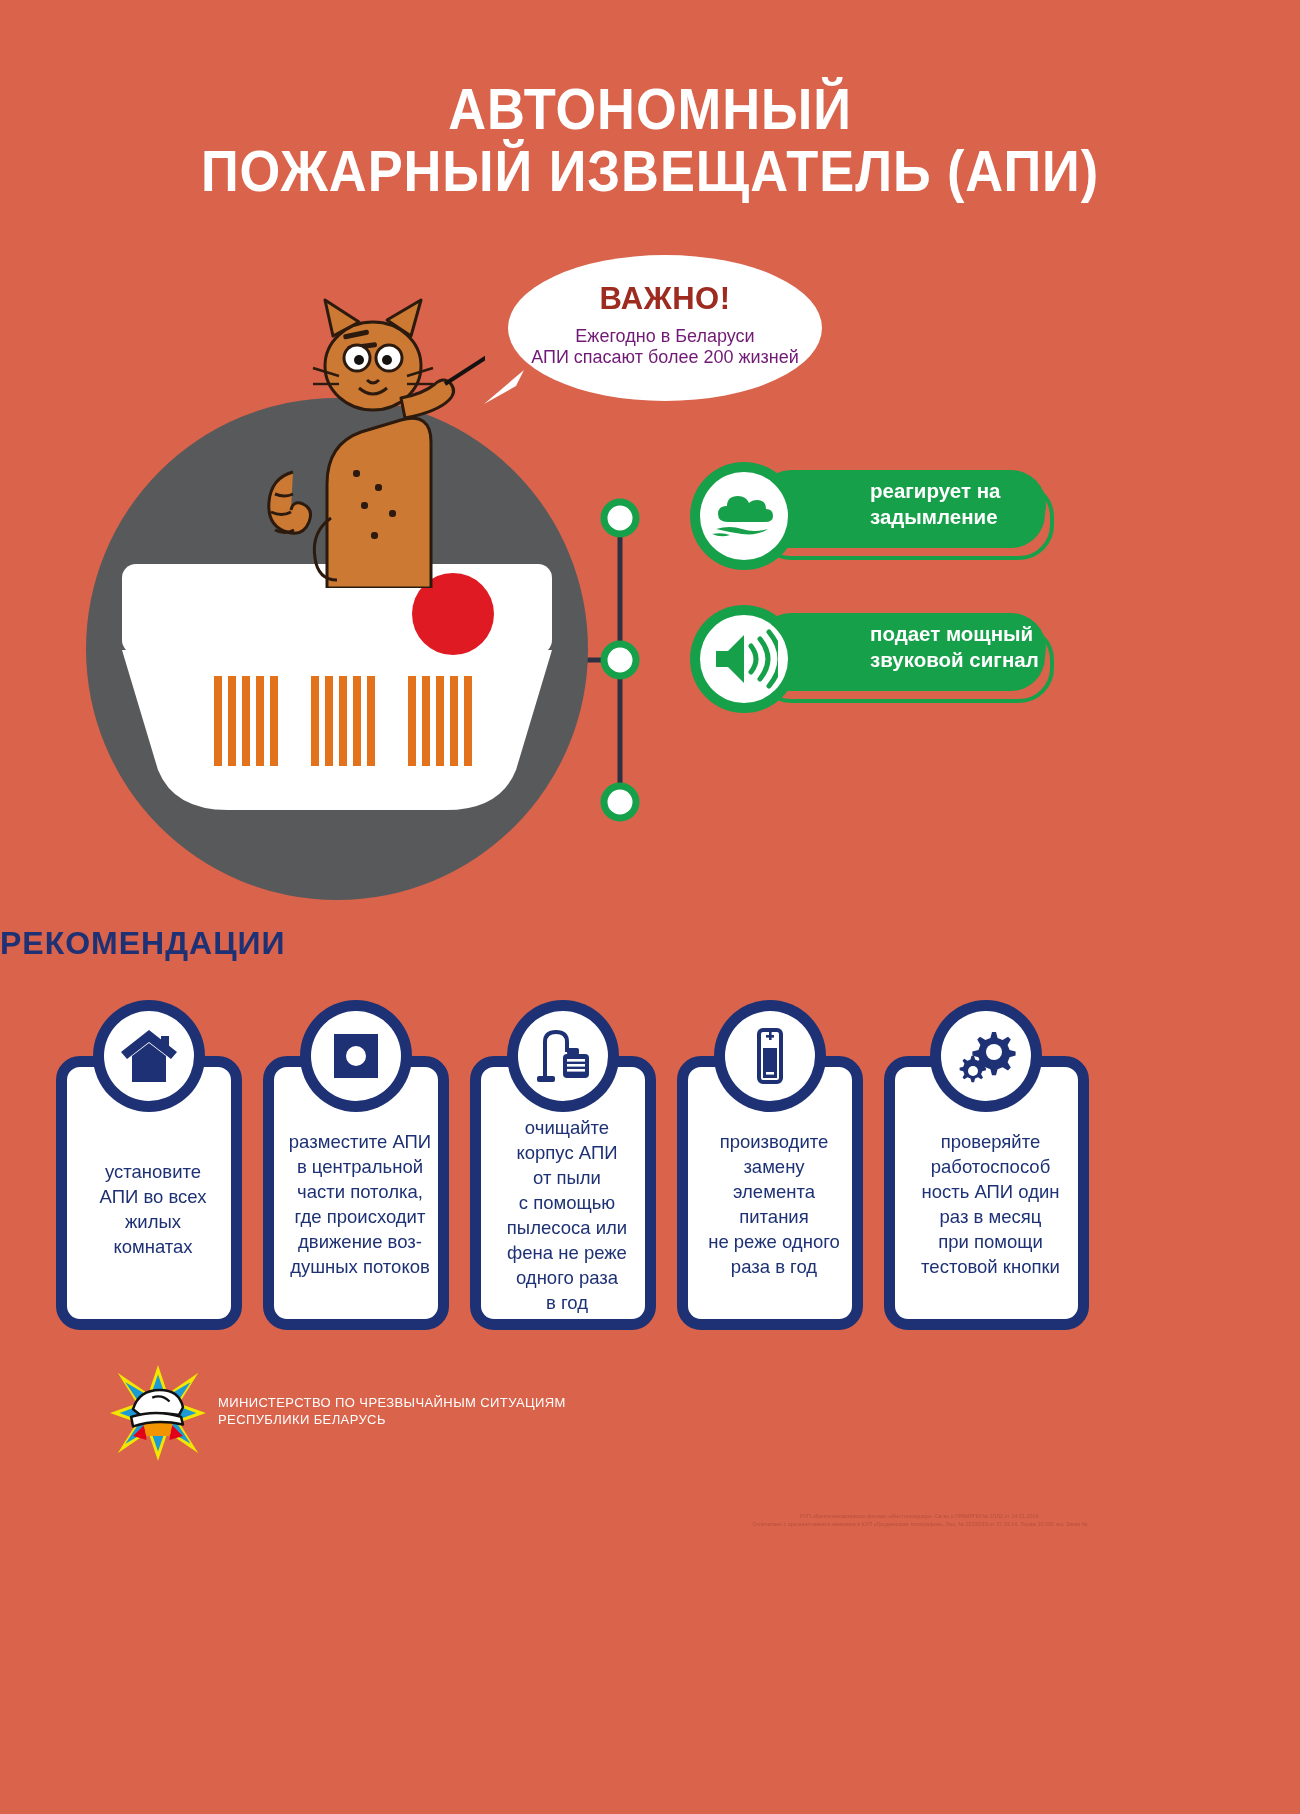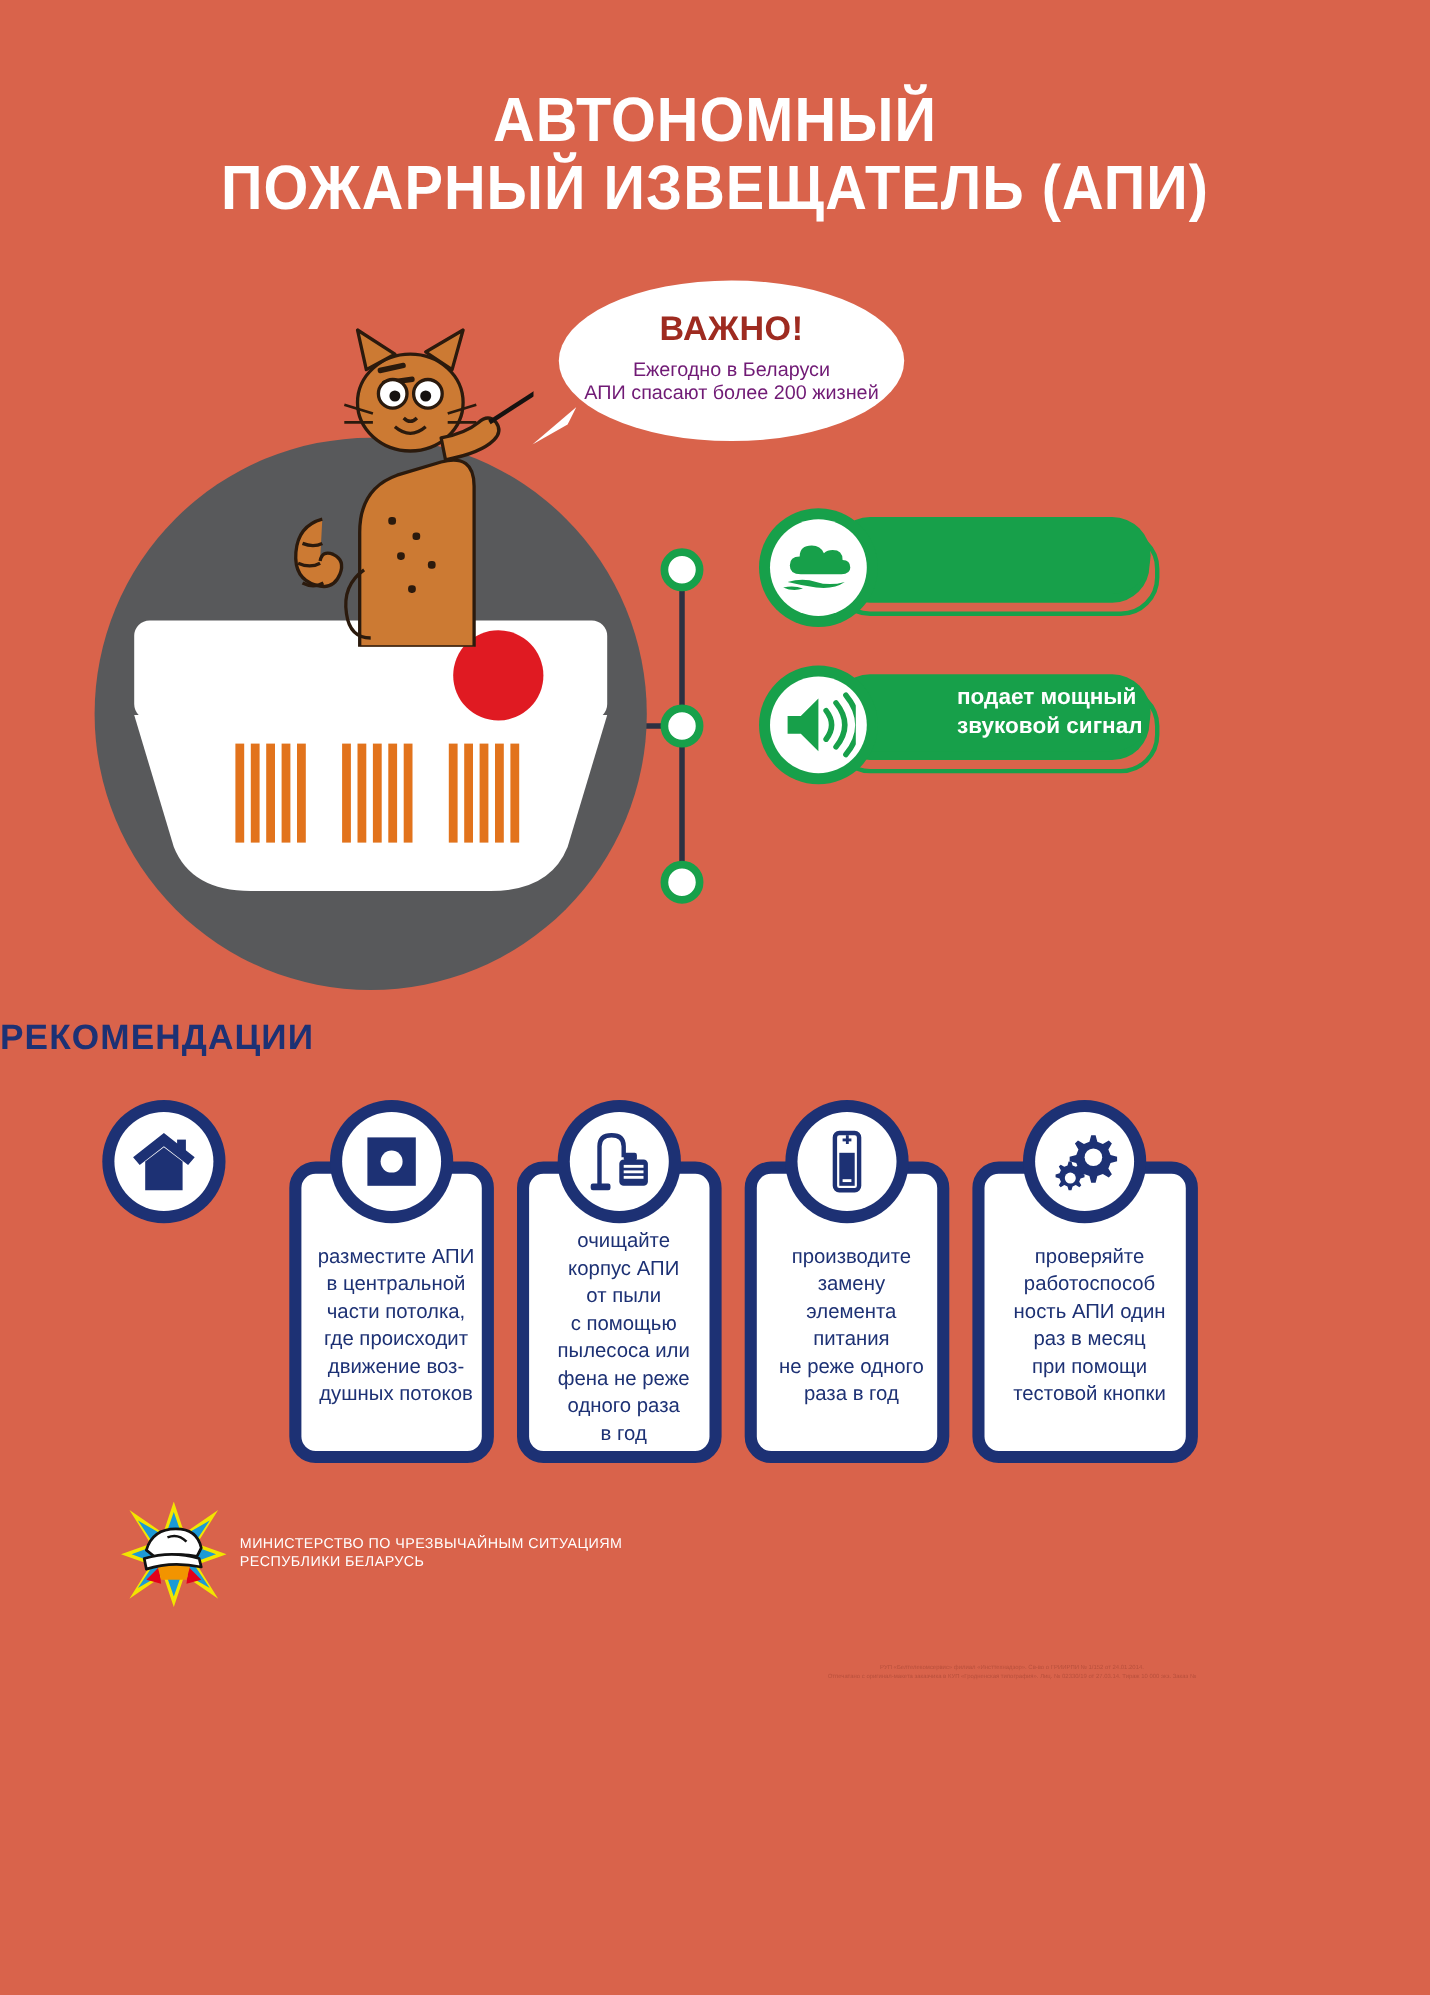--- a/index.html
+++ b/index.html
@@ -250,20 +250,24 @@
     <div class="badge">
       <div class="badge-inner"></div>
       <svg width="68" height="68" viewBox="0 0 68 68">
         <g fill="#17a04a">
           <path d="M18 40 q-10 0 -10 -8 q0 -8 9 -8 q0 -10 11 -10 q8 0 11 7 q3 -3 8 -3 q9 0 9 9 q7 0 7 7 q0 6 -8 6 Z"></path>
           <path d="M6 47 q14 -4 26 0 q12 4 26 0 q-10 7 -26 5 q-14 -2 -26 -5 Z"></path>
           <path d="M2 52 q10 -2 18 1 q-9 3 -18 -1 Z"></path>
         </g>
       </svg>
     </div>
+    <div class="txt">
+      <div>реагирует на</div>
+      <div>задымление</div>
+    </div>
   </div>
 
   <div class="pill" style="left:690px;top:605px;width:360px;">
     <div class="bar-outline"></div>
     <div class="bar"></div>
     <div class="badge">
       <div class="badge-inner"></div>
       <svg width="68" height="68" viewBox="0 0 68 68">
         <g fill="#17a04a">
           <path d="M6 26 L18 26 L34 10 L34 58 L18 42 L6 42 Z"></path>
@@ -277,20 +281,28 @@
       <div>подает мощный</div>
       <div>звуковой сигнал</div>
     </div>
   </div>
 
 
   <div class="rec-title">РЕКОМЕНДАЦИИ</div>
 
   <div class="cards">
 
+    <div class="card" style="left:0px;">
+      <div class="card-txt">
+        <div>установите</div>
+        <div>АПИ  во всех</div>
+        <div>жилых</div>
+        <div>комнатах</div>
+      </div>
+    </div>
     <div class="icon-circle" style="left:37px;">
       <div class="ic-in"></div>
       <svg width="60" height="60" viewBox="0 0 60 60">
         <g fill="#1d3174">
           <path d="M30 4 L58 26 L52 33 L30 16 L8 33 L2 26 Z"></path>
           <rect x="42" y="10" width="8" height="13"></rect>
           <path d="M13 30 L30 17 L47 30 L47 56 L13 56 Z"></path>
         </g>
       </svg>
     </div>

